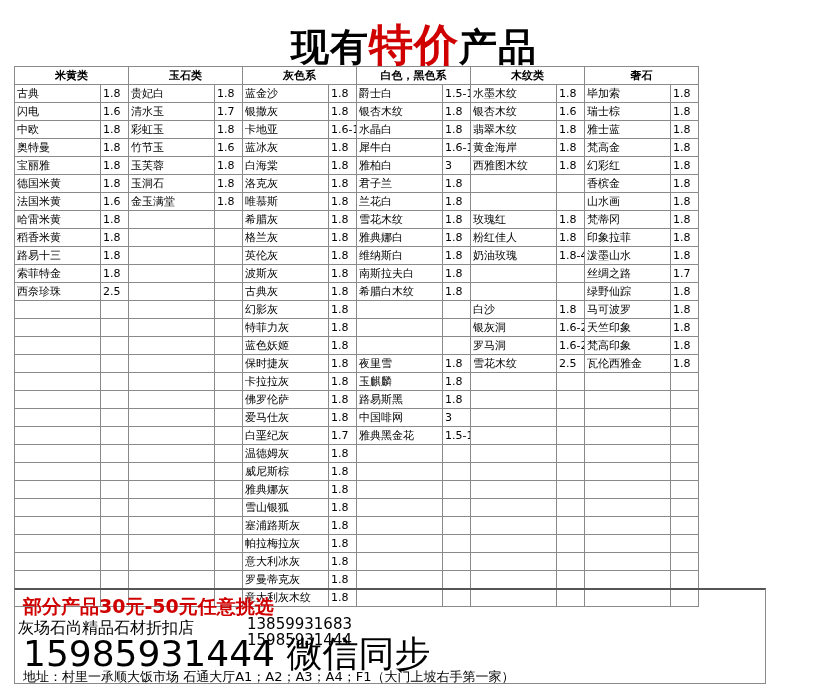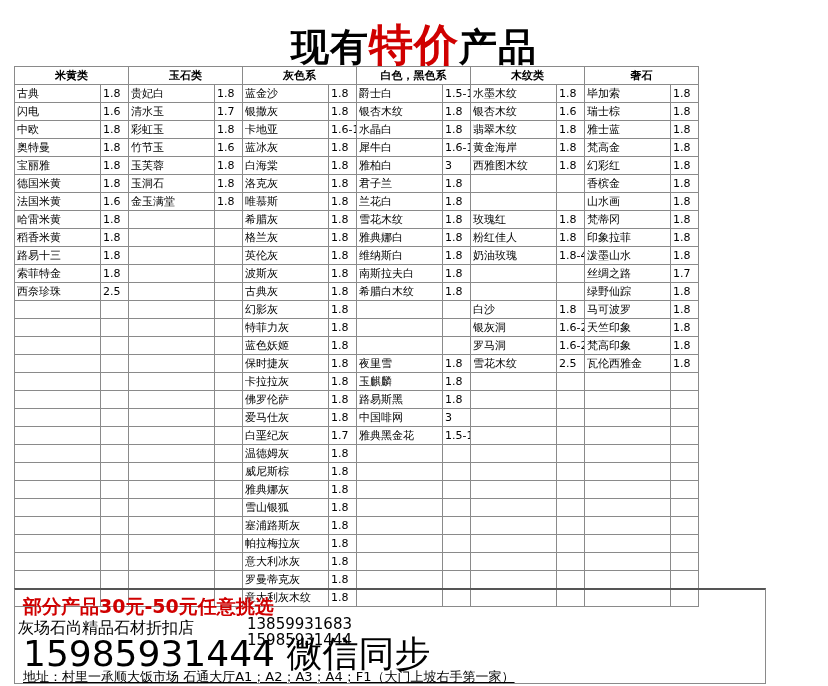--- a/index.html
+++ b/index.html
@@ -114,21 +114,20 @@
     letter-spacing: 0px;
     white-space: nowrap;
   }
   .promo-addr {
     position: absolute;
     left: 8px;
     top: 78px;
     font-size: 13px;
     color: #000;
     white-space: nowrap;
-    text-decoration: underline;
   }
 </style>
 </head>
 <body>
 
 <div class="page">
 
   <div class="title">
     <span>现有</span><span class="hl">特价</span><span>产品</span>
   </div>

